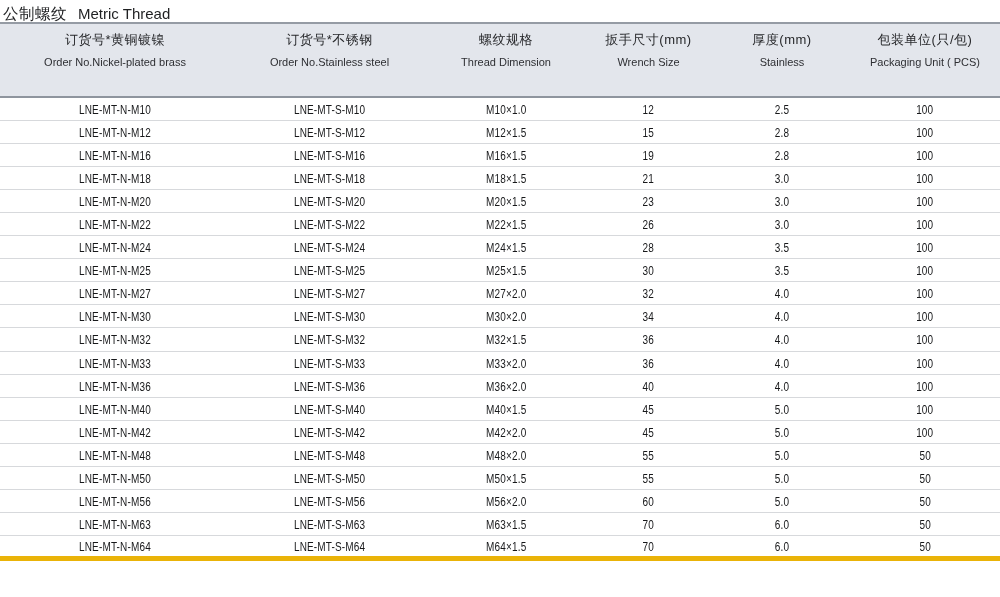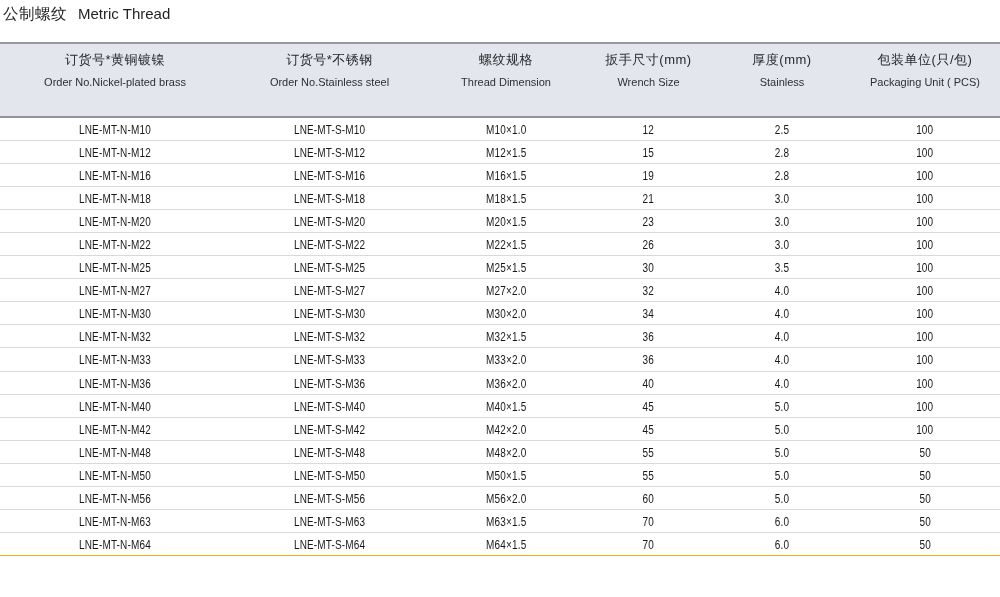--- a/index.html
+++ b/index.html
@@ -1,20 +1,20 @@
 <!DOCTYPE html>
 <html><head>
 <meta charset="utf-8">
 <style>
   * { margin:0; padding:0; box-sizing:border-box; }
   html,body { width:1000px; height:597px; background:#ffffff; overflow:hidden;
               font-family:"Liberation Sans", sans-serif; }
   .page { width:1000px; height:597px; }
 
-  .title-bar { height:42px; padding:4px 0 0 3px; white-space:nowrap;border-radius:11px; }
+  .title-bar { height:22px; padding:4px 0 0 3px; white-space:nowrap;border-radius:11px; }
   .title-zh { font-size:15.5px; color:#1f2022; letter-spacing:0.5px; }
   .title-en { font-size:15px; color:#1f2022; margin-left:11px; }
 
   table { width:1000px; border-collapse:collapse; table-layout:fixed; }
 
   thead th {
     height:74px; vertical-align:top; text-align:center; font-weight:normal;
     background:#e3e6ec;
     border-top:2px solid #959ba4;
     border-bottom:2px solid #8f959e;
@@ -22,21 +22,21 @@
   }
   .th-zh { font-size:13px; color:#27282b; line-height:15px; letter-spacing:0.5px; }
   .th-en { font-size:11px; color:#2e2f33; line-height:12px; margin-top:9px; }
 
   tbody td {
     height:23.1px; text-align:center; vertical-align:middle;
     border-bottom:1px solid #d7d9dc;
     background:#ffffff;
     overflow:hidden;
   }
-  tbody tr:last-child td { border-bottom:1px solid #eab308; }
+  tbody tr:last-child td { border-bottom:5px solid #eab308; }
 
   .cnd {
     display:inline-block;
     font-size:12.5px; color:#17181a;
     transform:scaleX(0.8); transform-origin:center;
     white-space:nowrap; letter-spacing:0.2px;
   }
 </style>
 </head>
 <body>
@@ -127,20 +127,28 @@
       </tr>
         <tr>
         <td><span class="cnd">LNE-MT-N-M22</span></td>
         <td><span class="cnd">LNE-MT-S-M22</span></td>
         <td><span class="cnd">M22×1.5</span></td>
         <td><span class="cnd">26</span></td>
         <td><span class="cnd">3.0</span></td>
         <td><span class="cnd">100</span></td>
       </tr>
         <tr>
+        <td><span class="cnd">LNE-MT-N-M24</span></td>
+        <td><span class="cnd">LNE-MT-S-M24</span></td>
+        <td><span class="cnd">M24×1.5</span></td>
+        <td><span class="cnd">28</span></td>
+        <td><span class="cnd">3.5</span></td>
+        <td><span class="cnd">100</span></td>
+      </tr>
+        <tr>
         <td><span class="cnd">LNE-MT-N-M25</span></td>
         <td><span class="cnd">LNE-MT-S-M25</span></td>
         <td><span class="cnd">M25×1.5</span></td>
         <td><span class="cnd">30</span></td>
         <td><span class="cnd">3.5</span></td>
         <td><span class="cnd">100</span></td>
       </tr>
         <tr>
         <td><span class="cnd">LNE-MT-N-M27</span></td>
         <td><span class="cnd">LNE-MT-S-M27</span></td>

